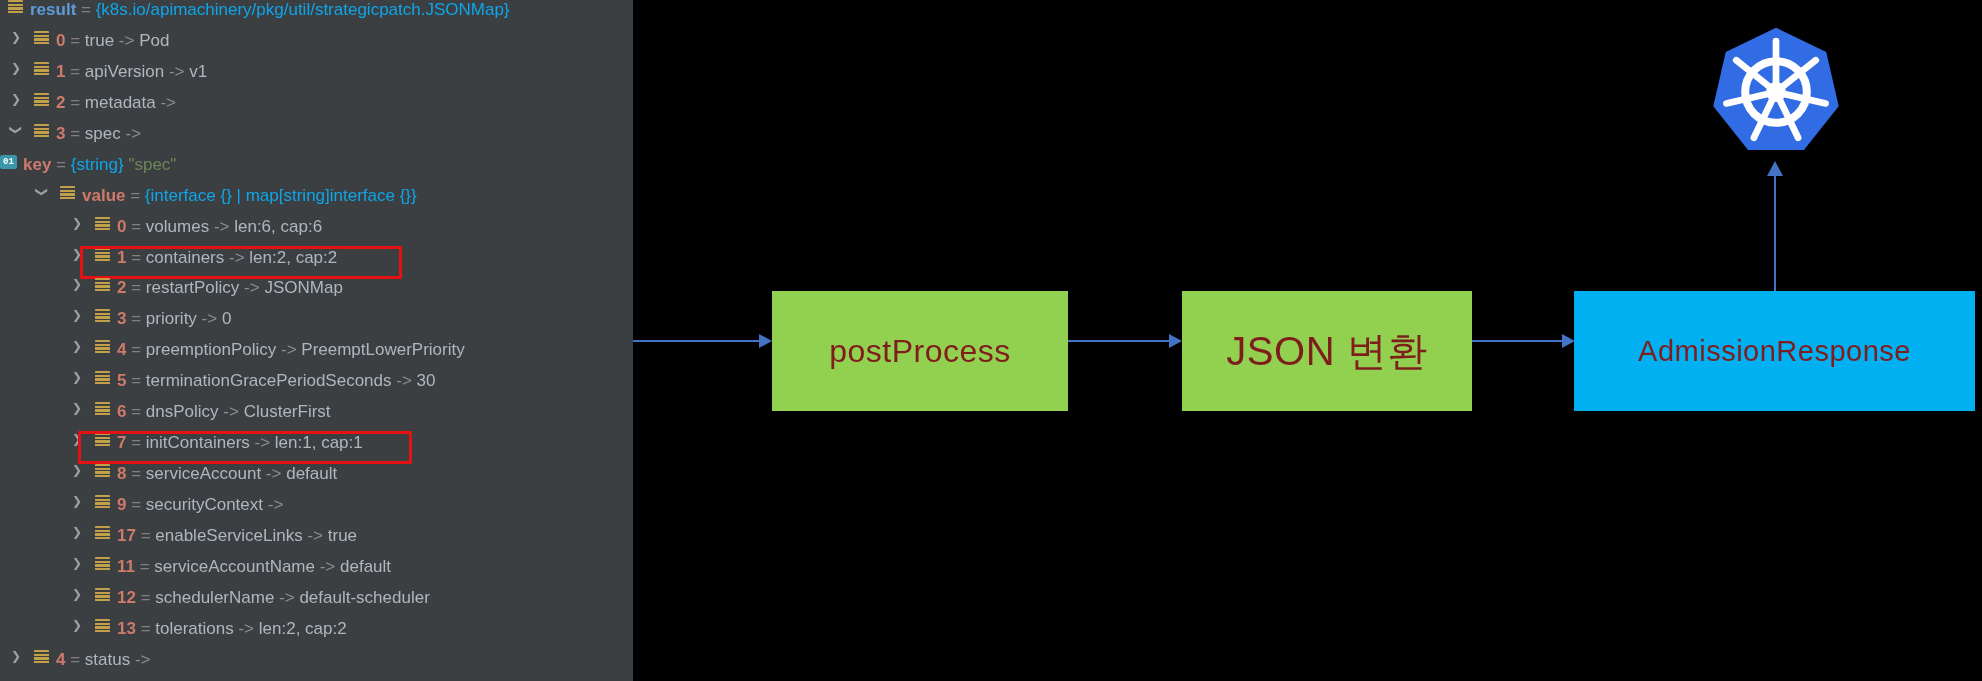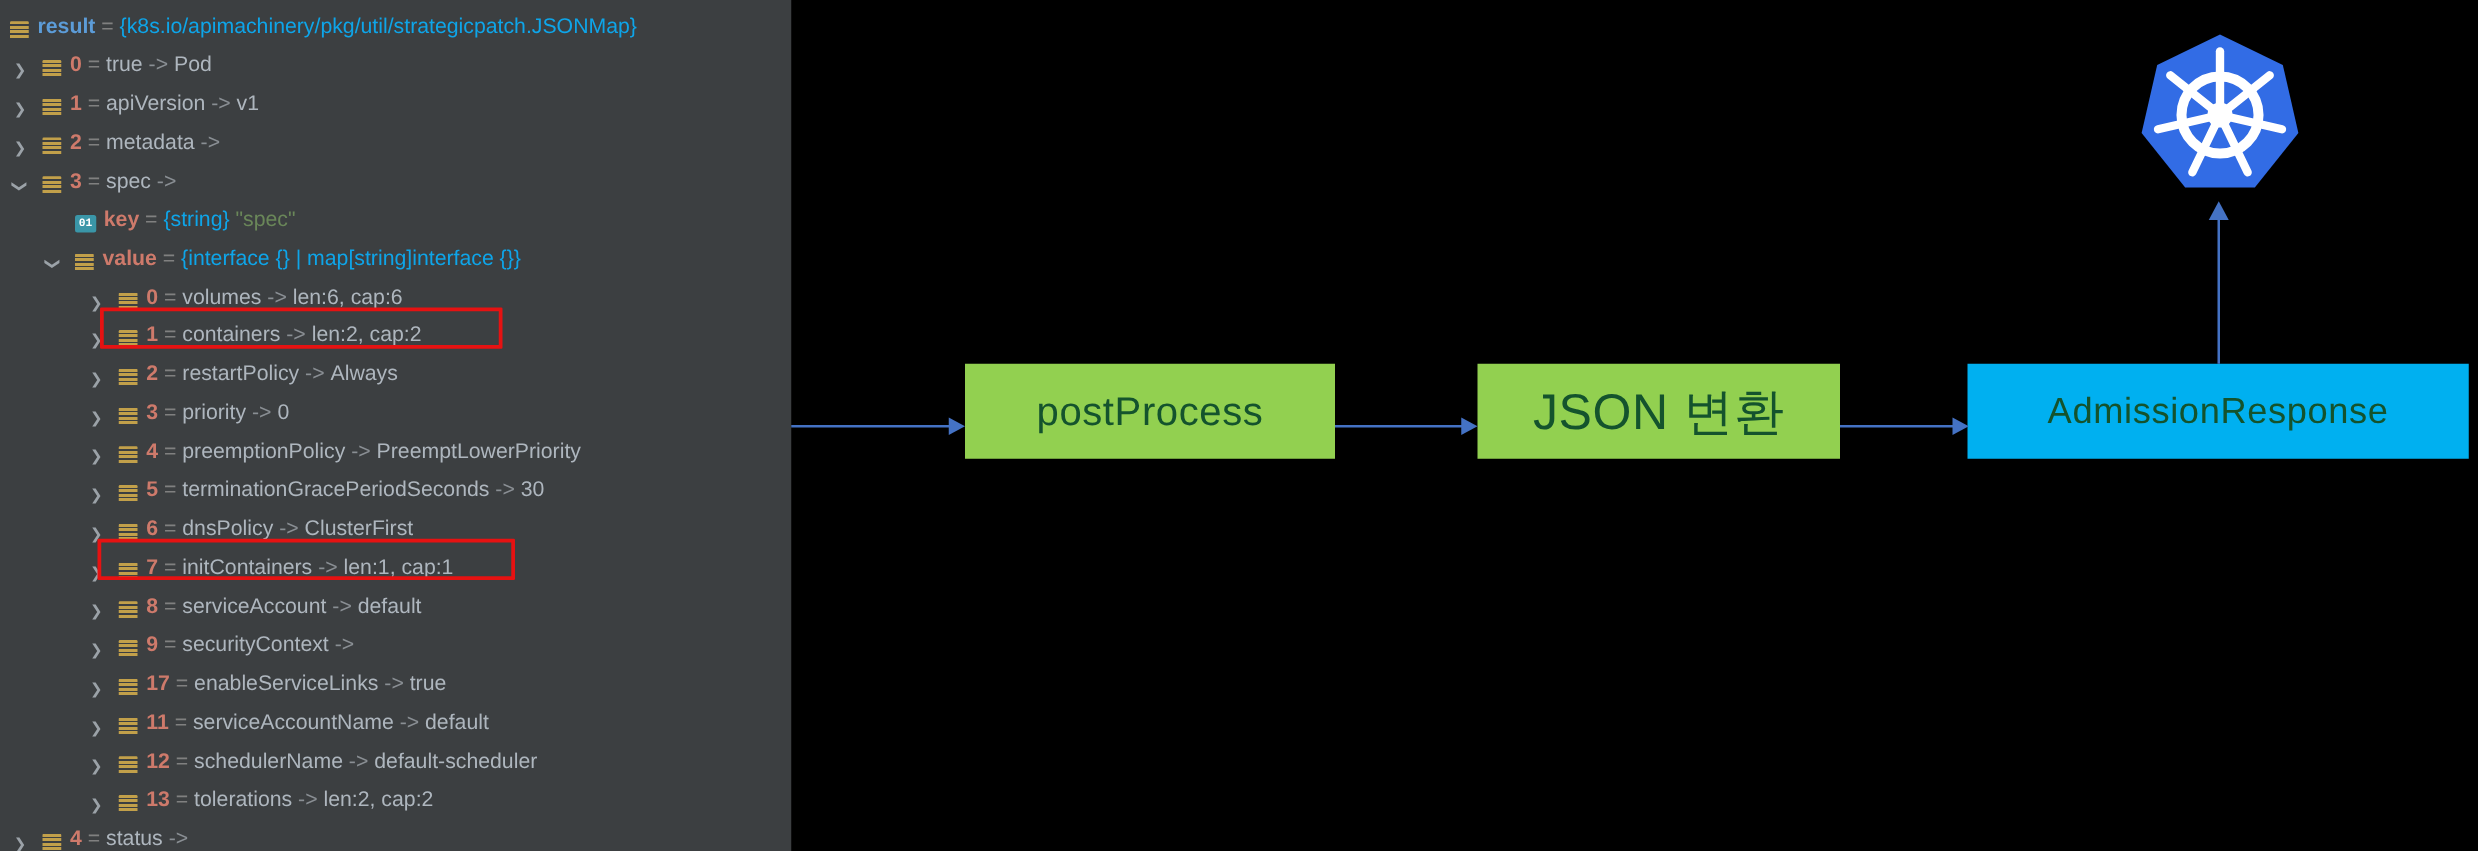--- a/index.html
+++ b/index.html
@@ -2,26 +2,26 @@
 <html><head>
 <meta charset="utf-8">
 <style>
   html,body{margin:0;padding:0}
   body{
     width:1982px;height:681px;position:relative;overflow:hidden;
     background:#000;font-family:"Liberation Sans",sans-serif;
   }
   
   #panel{position:absolute;left:0;top:0;width:633px;height:681px;background:#3C3F41}
-  .row{position:relative;display:flex;align-items:flex-end;height:30.95px;
+  .row{position:relative;display:flex;align-items:flex-start;height:30.95px;
        font-size:17px;white-space:pre;cursor:default}
   .ind-root{padding-left:8px}
   .ind-l1{padding-left:8px}
   .ind-l2{padding-left:34px}
-  .ind-l2k{padding-left:60px}
+  .ind-l2k{}
   .ind-l3{padding-left:69px}
   .chev{flex:0 0 16px;width:16px;margin-right:10px;color:#9BA2A8;font-size:12px;
         text-align:center;line-height:1}
   .chev.open{transform:rotate(90deg)}
   .icon-list{flex:0 0 15px;width:15px;height:14px;margin-right:7px;border-radius:1px;
         background:repeating-linear-gradient(to bottom,#C2A04A 0px,#C2A04A 2.4px,rgba(0,0,0,0) 2.4px,rgba(0,0,0,0) 3.6px)}
   .icon-01{flex:0 0 17px;width:17px;height:14px;margin-right:6px;background:#3A96A8;border-radius:2px;
         color:#fff;font-size:9px;font-weight:bold;line-height:14px;text-align:center;
         font-family:"Liberation Mono",monospace}
   .s-name{color:#5C9CD8;font-weight:bold}
@@ -29,22 +29,22 @@
   .s-key2{color:#CE7A6B;font-weight:bold}
   .s-eq{color:#808080}
   .s-key{color:#AEB6BE}
   .s-dim{color:#8A8F94}
   .s-val{color:#AEB6BE}
   .s-type{color:#0ea5e9}
   .s-str{color:#6A8759}
   .hl{position:absolute;top:-2px;height:33px;border:3px solid #E61212;border-radius:1px;
       pointer-events:none;box-sizing:border-box}
   
-  .fbox{position:absolute;top:291px;height:76px;display:flex;align-items:center;
-        justify-content:center;color:#14532d;font-weight:300;letter-spacing:.5px}
+  .fbox{position:absolute;top:291px;height:120px;display:flex;align-items:center;
+        justify-content:center;color:#7f1d1d;font-weight:300;letter-spacing:.5px}
   #box1{left:772px;width:296px;background:#92D050;font-size:32px}
   #box2{left:1182px;width:290px;background:#92D050;font-size:40px}
   #box3{left:1574px;width:401px;background:#00B0F0;font-size:29px}
   .aline{position:absolute;background:#4472C4}
   .ahead-r{position:absolute;width:0;height:0;border-top:7px solid rgba(0,0,0,0);
         border-bottom:7px solid rgba(0,0,0,0);border-left:13px solid #4472C4}
   .ahead-u{position:absolute;width:0;height:0;border-left:8px solid rgba(0,0,0,0);
         border-right:8px solid rgba(0,0,0,0);border-bottom:15px solid #4472C4}
   #k8s-logo{position:absolute;left:1709px;top:25px;width:134px;height:134px}
 </style>
@@ -54,21 +54,21 @@
 <div id="panel">
     <div class="row ind-root"><span class="icon-list"></span><span class="s-name">result</span><span class="s-eq"> = </span><span class="s-type">{k8s.io/apimachinery/pkg/util/strategicpatch.JSONMap}</span></div>
     <div class="row ind-l1"><span class="chev">❯</span><span class="icon-list"></span><span class="s-idx">0</span><span class="s-eq"> = </span><span class="s-key">true</span><span class="s-dim"> -&gt; </span><span class="s-val">Pod</span></div>
     <div class="row ind-l1"><span class="chev">❯</span><span class="icon-list"></span><span class="s-idx">1</span><span class="s-eq"> = </span><span class="s-key">apiVersion</span><span class="s-dim"> -&gt; </span><span class="s-val">v1</span></div>
     <div class="row ind-l1"><span class="chev">❯</span><span class="icon-list"></span><span class="s-idx">2</span><span class="s-eq"> = </span><span class="s-key">metadata</span><span class="s-dim"> -&gt;</span></div>
     <div class="row ind-l1"><span class="chev open">❯</span><span class="icon-list"></span><span class="s-idx">3</span><span class="s-eq"> = </span><span class="s-key">spec</span><span class="s-dim"> -&gt;</span></div>
     <div class="row ind-l2k"><span class="icon-01">01</span><span class="s-key2">key</span><span class="s-eq"> = </span><span class="s-type">{string}</span><span class="s-str"> "spec"</span></div>
     <div class="row ind-l2"><span class="chev open">❯</span><span class="icon-list"></span><span class="s-key2">value</span><span class="s-eq"> = </span><span class="s-type">{interface {} | map[string]interface {}}</span></div>
     <div class="row ind-l3"><span class="chev">❯</span><span class="icon-list"></span><span class="s-idx">0</span><span class="s-eq"> = </span><span class="s-key">volumes</span><span class="s-dim"> -&gt; </span><span class="s-val">len:6, cap:6</span></div>
     <div class="row ind-l3"><span class="chev">❯</span><span class="icon-list"></span><span class="s-idx">1</span><span class="s-eq"> = </span><span class="s-key">containers</span><span class="s-dim"> -&gt; </span><span class="s-val">len:2, cap:2</span><div class="hl" style="left: 80px; width: 322px;"></div></div>
-    <div class="row ind-l3"><span class="chev">❯</span><span class="icon-list"></span><span class="s-idx">2</span><span class="s-eq"> = </span><span class="s-key">restartPolicy</span><span class="s-dim"> -&gt; </span><span class="s-val">Always</span></div>
+    <div class="row ind-l3"><span class="chev">❯</span><span class="icon-list"></span><span class="s-idx">2</span><span class="s-eq"> = </span><span class="s-key">restartPolicy</span><span class="s-dim"> -&gt; </span><span class="s-val">JSONMap</span></div>
     <div class="row ind-l3"><span class="chev">❯</span><span class="icon-list"></span><span class="s-idx">3</span><span class="s-eq"> = </span><span class="s-key">priority</span><span class="s-dim"> -&gt; </span><span class="s-val">0</span></div>
     <div class="row ind-l3"><span class="chev">❯</span><span class="icon-list"></span><span class="s-idx">4</span><span class="s-eq"> = </span><span class="s-key">preemptionPolicy</span><span class="s-dim"> -&gt; </span><span class="s-val">PreemptLowerPriority</span></div>
     <div class="row ind-l3"><span class="chev">❯</span><span class="icon-list"></span><span class="s-idx">5</span><span class="s-eq"> = </span><span class="s-key">terminationGracePeriodSeconds</span><span class="s-dim"> -&gt; </span><span class="s-val">30</span></div>
     <div class="row ind-l3"><span class="chev">❯</span><span class="icon-list"></span><span class="s-idx">6</span><span class="s-eq"> = </span><span class="s-key">dnsPolicy</span><span class="s-dim"> -&gt; </span><span class="s-val">ClusterFirst</span></div>
     <div class="row ind-l3"><span class="chev">❯</span><span class="icon-list"></span><span class="s-idx">7</span><span class="s-eq"> = </span><span class="s-key">initContainers</span><span class="s-dim"> -&gt; </span><span class="s-val">len:1, cap:1</span><div class="hl" style="left: 78px; width: 334px;"></div></div>
     <div class="row ind-l3"><span class="chev">❯</span><span class="icon-list"></span><span class="s-idx">8</span><span class="s-eq"> = </span><span class="s-key">serviceAccount</span><span class="s-dim"> -&gt; </span><span class="s-val">default</span></div>
     <div class="row ind-l3"><span class="chev">❯</span><span class="icon-list"></span><span class="s-idx">9</span><span class="s-eq"> = </span><span class="s-key">securityContext</span><span class="s-dim"> -&gt;</span></div>
     <div class="row ind-l3"><span class="chev">❯</span><span class="icon-list"></span><span class="s-idx">17</span><span class="s-eq"> = </span><span class="s-key">enableServiceLinks</span><span class="s-dim"> -&gt; </span><span class="s-val">true</span></div>
     <div class="row ind-l3"><span class="chev">❯</span><span class="icon-list"></span><span class="s-idx">11</span><span class="s-eq"> = </span><span class="s-key">serviceAccountName</span><span class="s-dim"> -&gt; </span><span class="s-val">default</span></div>
     <div class="row ind-l3"><span class="chev">❯</span><span class="icon-list"></span><span class="s-idx">12</span><span class="s-eq"> = </span><span class="s-key">schedulerName</span><span class="s-dim"> -&gt; </span><span class="s-val">default-scheduler</span></div>

